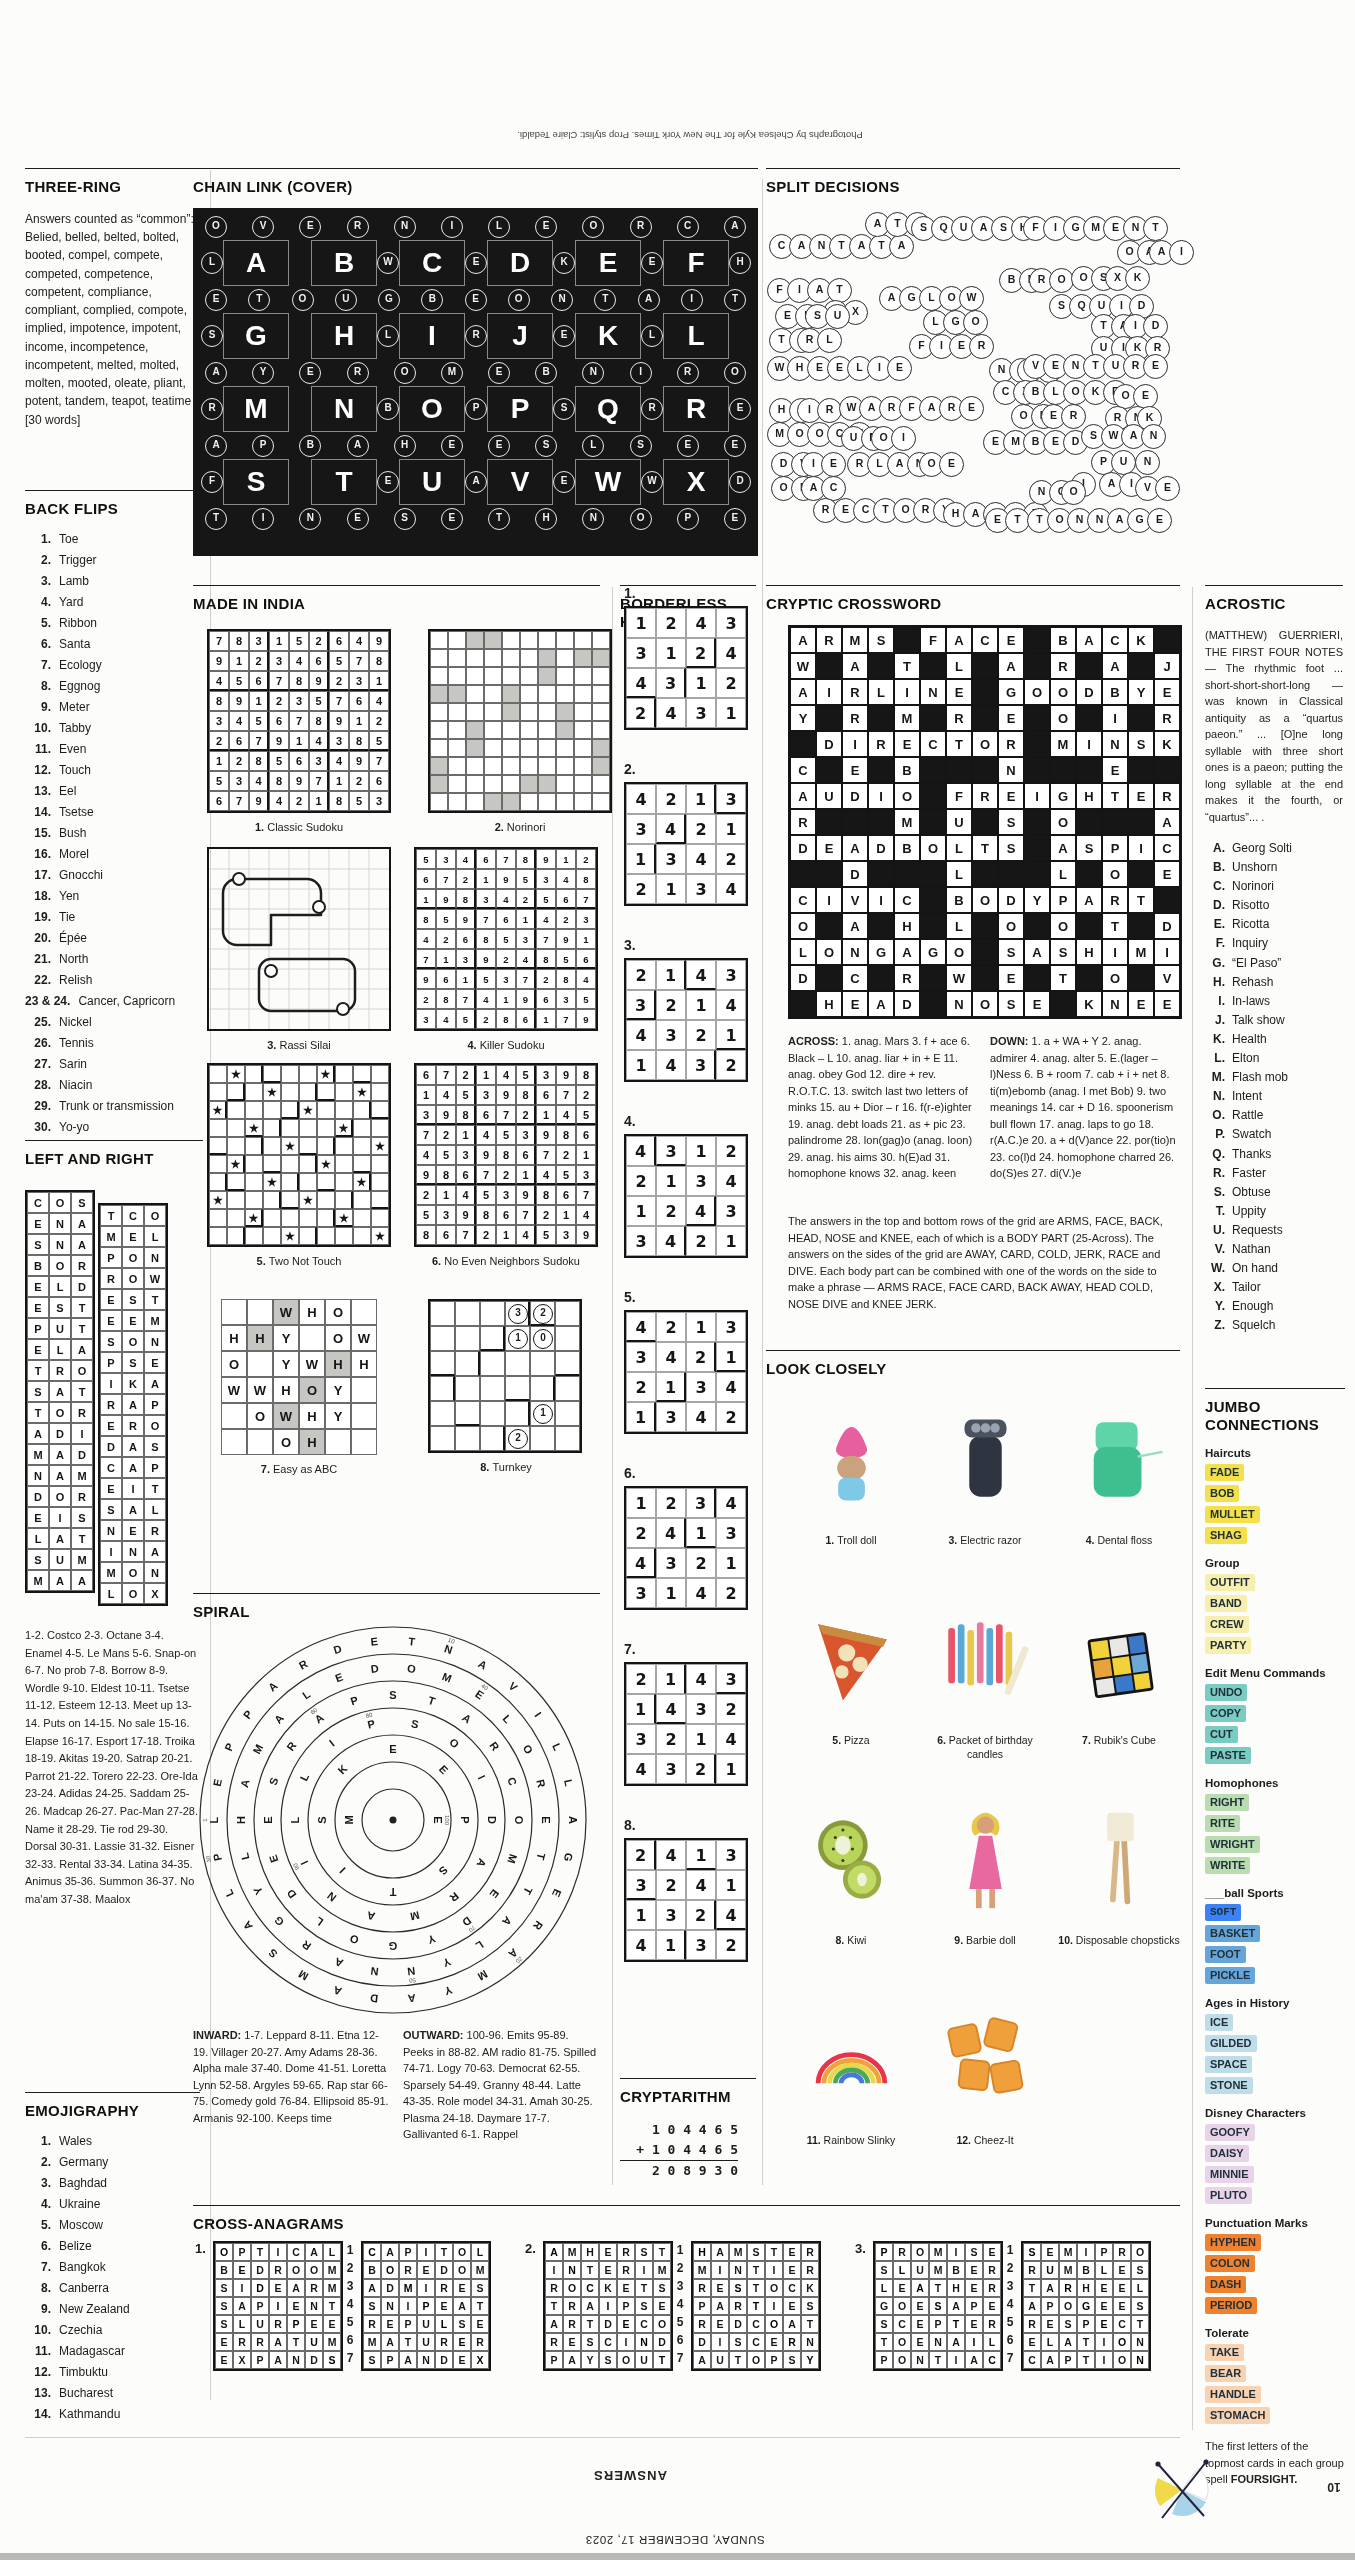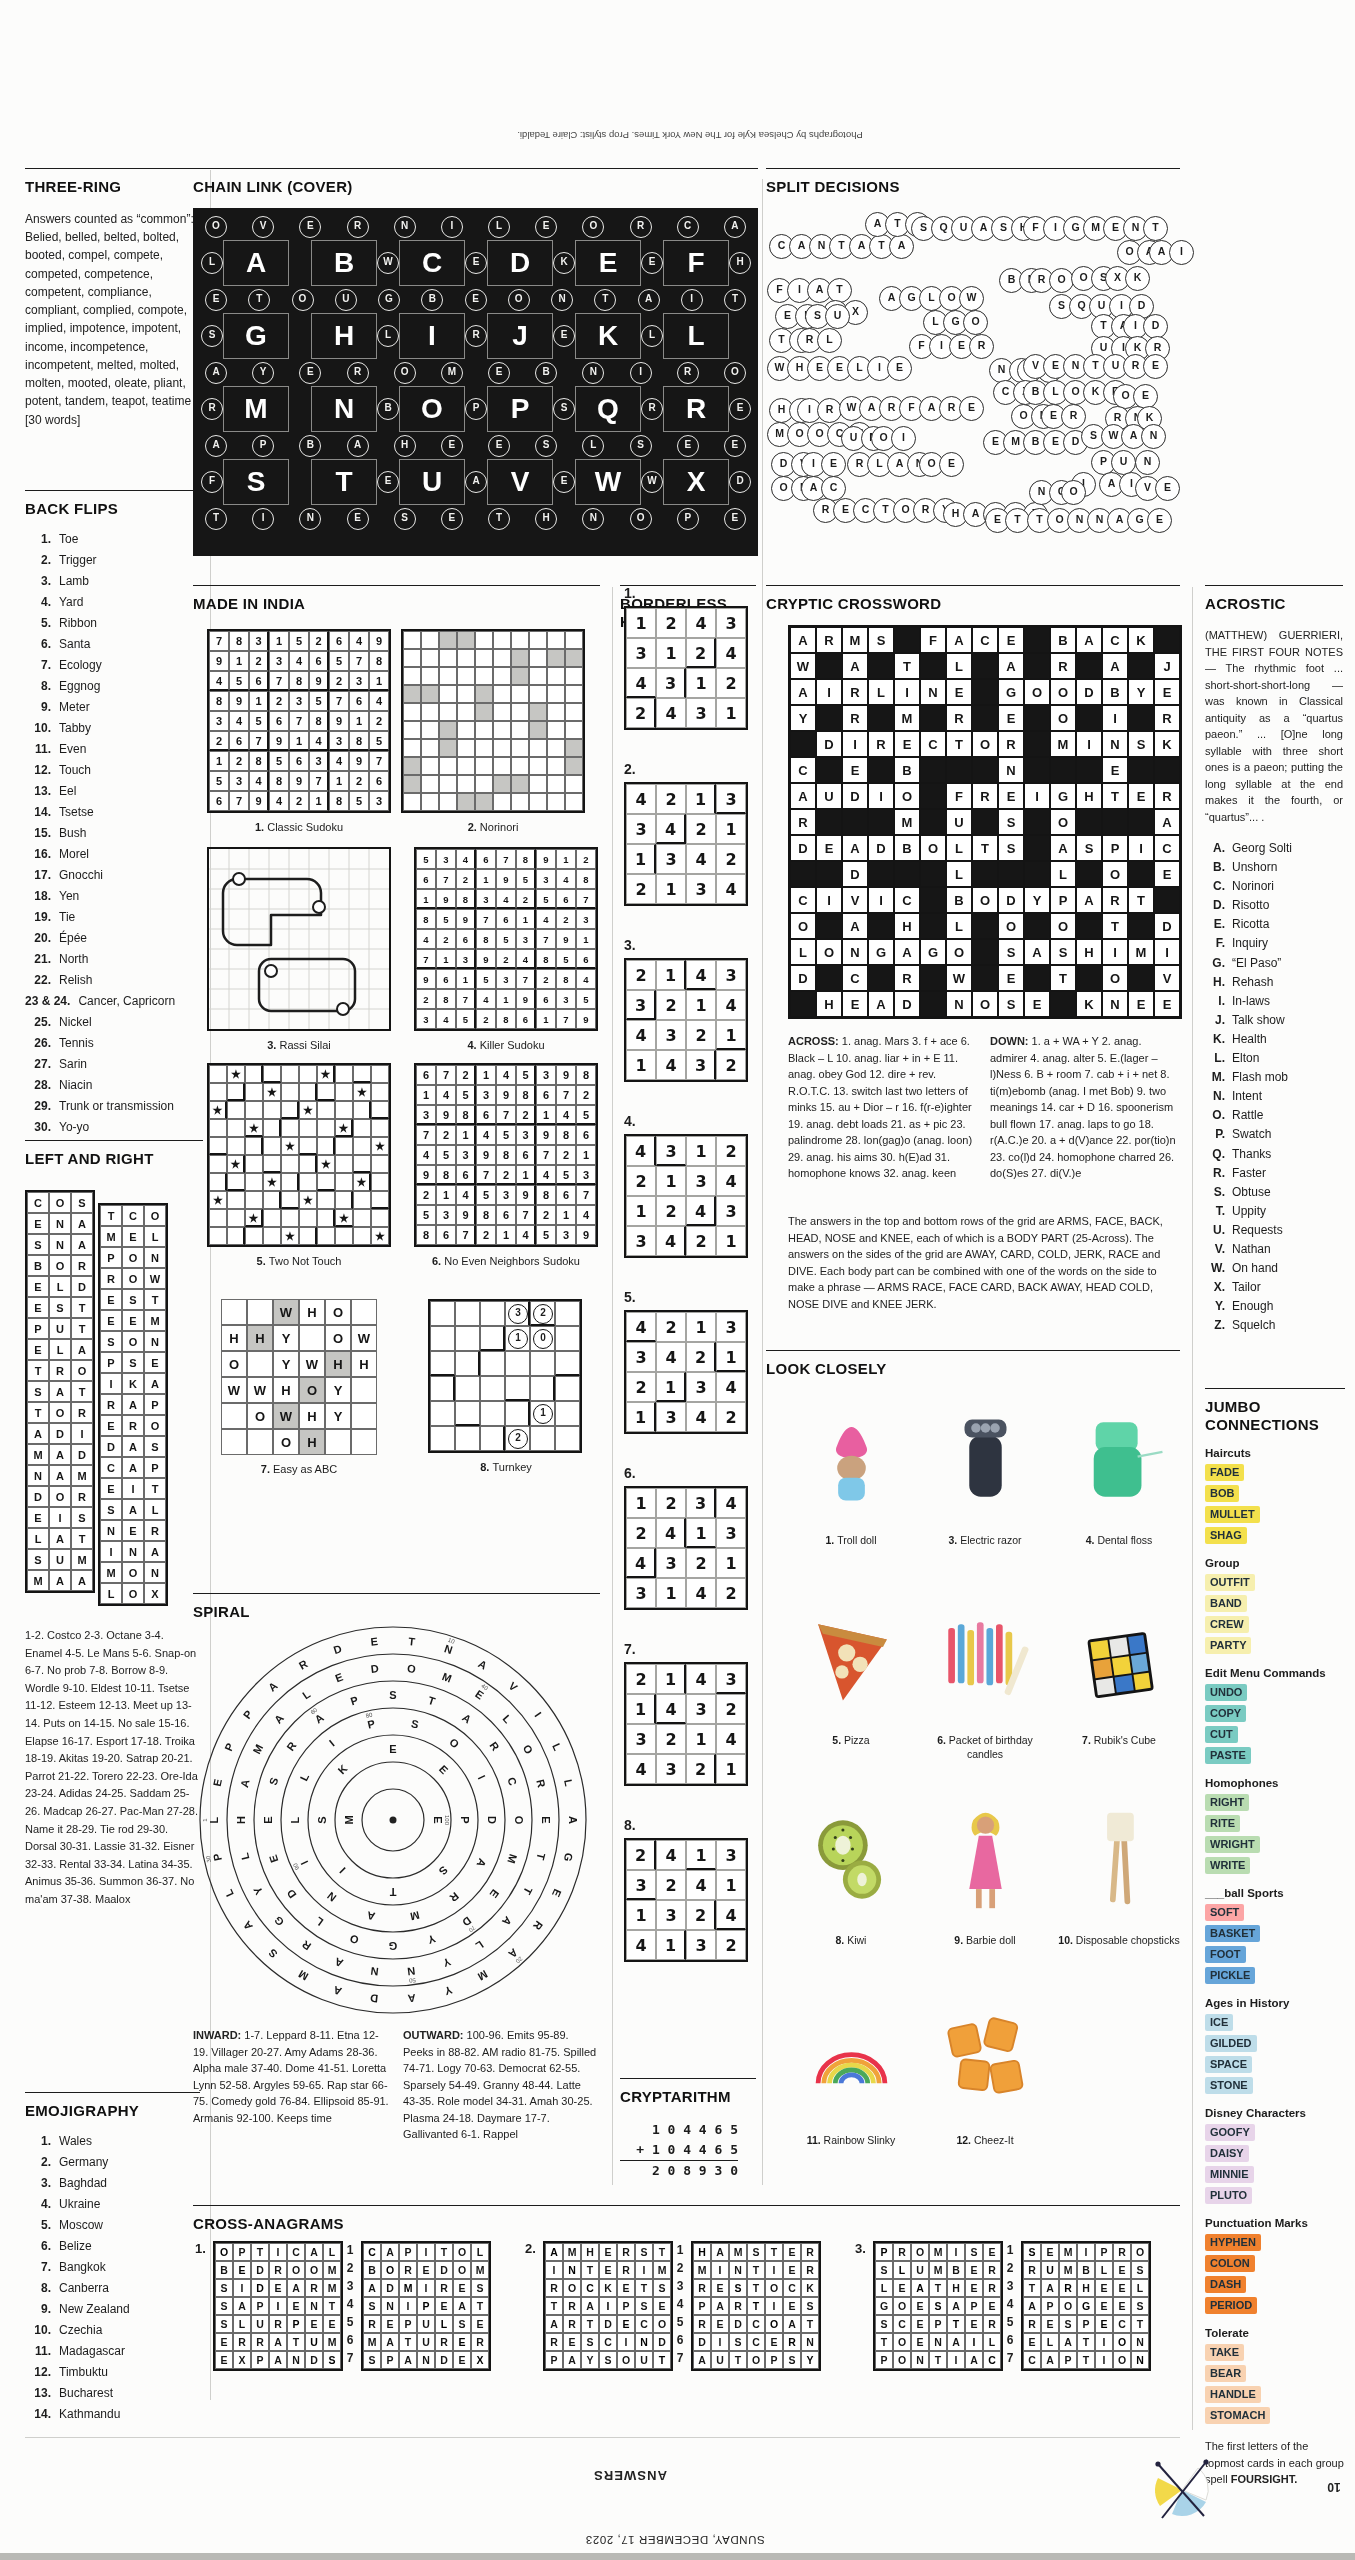--- a/index.html
+++ b/index.html
@@ -913,21 +913,21 @@
           <div class="lgc" style="width: 20px; height: 20px; line-height: 19px; font-size: 11px;">6</div>
           <div class="lgc" style="width: 20px; height: 20px; line-height: 19px; font-size: 11px;">7</div>
           <div class="lgc br3" style="width: 20px; height: 20px; line-height: 19px; font-size: 11px;">9</div>
           <div class="lgc" style="width: 20px; height: 20px; line-height: 19px; font-size: 11px;">4</div>
           <div class="lgc" style="width: 20px; height: 20px; line-height: 19px; font-size: 11px;">2</div>
           <div class="lgc br3" style="width: 20px; height: 20px; line-height: 19px; font-size: 11px;">1</div>
           <div class="lgc" style="width: 20px; height: 20px; line-height: 19px; font-size: 11px;">8</div>
           <div class="lgc" style="width: 20px; height: 20px; line-height: 19px; font-size: 11px;">5</div>
           <div class="lgc" style="width: 20px; height: 20px; line-height: 19px; font-size: 11px;">3</div>
         </div><div class="grid-caption" id="cap-0"><span class="gc-num">1. </span>Classic Sudoku</div></div>
-    <div class="mii-block" style="position:absolute;left:208px;top:44px;width:184px;">
+    <div class="mii-block" style="position:absolute;left:235px;top:44px;width:184px;">
       <div id="mii-p2" class="gwrap" style="display: inline-grid; grid-template-columns: repeat(10, 18px);">
           <div class="lgc" style="width: 18px; height: 18px; line-height: 17px; font-size: 10px;"></div>
           <div class="lgc" style="width: 18px; height: 18px; line-height: 17px; font-size: 10px;"></div>
           <div class="lgc gry" style="width: 18px; height: 18px; line-height: 17px; font-size: 10px;"></div>
           <div class="lgc gry" style="width: 18px; height: 18px; line-height: 17px; font-size: 10px;"></div>
           <div class="lgc" style="width: 18px; height: 18px; line-height: 17px; font-size: 10px;"></div>
           <div class="lgc" style="width: 18px; height: 18px; line-height: 17px; font-size: 10px;"></div>
           <div class="lgc" style="width: 18px; height: 18px; line-height: 17px; font-size: 10px;"></div>
           <div class="lgc" style="width: 18px; height: 18px; line-height: 17px; font-size: 10px;"></div>
           <div class="lgc" style="width: 18px; height: 18px; line-height: 17px; font-size: 10px;"></div>
@@ -2559,21 +2559,21 @@
         <div class="jg-chip" style="background: rgb(122, 203, 194);">UNDO</div>
         <div class="jg-chip" style="background: rgb(122, 203, 194);">COPY</div>
         <div class="jg-chip" style="background: rgb(122, 203, 194);">CUT</div>
         <div class="jg-chip" style="background: rgb(122, 203, 194);">PASTE</div>
         <div class="jg-name">Homophones</div>
         <div class="jg-chip" style="background: rgb(185, 220, 177);">RIGHT</div>
         <div class="jg-chip" style="background: rgb(185, 220, 177);">RITE</div>
         <div class="jg-chip" style="background: rgb(185, 220, 177);">WRIGHT</div>
         <div class="jg-chip" style="background: rgb(185, 220, 177);">WRITE</div>
         <div class="jg-name">___ball Sports</div>
-        <div class="jg-chip" style="background: #fca5a5;">SOFT</div>
+        <div class="jg-chip" style="background: #3b82f6; font-family: Liberation Mono, monospace;">SOFT</div>
         <div class="jg-chip" style="background: rgb(102, 165, 217);">BASKET</div>
         <div class="jg-chip" style="background: rgb(102, 165, 217);">FOOT</div>
         <div class="jg-chip" style="background: rgb(102, 165, 217);">PICKLE</div>
         <div class="jg-name">Ages in History</div>
         <div class="jg-chip" style="background: rgb(190, 221, 233);">ICE</div>
         <div class="jg-chip" style="background: rgb(190, 221, 233);">GILDED</div>
         <div class="jg-chip" style="background: rgb(190, 221, 233);">SPACE</div>
         <div class="jg-chip" style="background: rgb(190, 221, 233);">STONE</div>
         <div class="jg-name">Disney Characters</div>
         <div class="jg-chip" style="background: rgb(231, 212, 233);">GOOFY</div>

